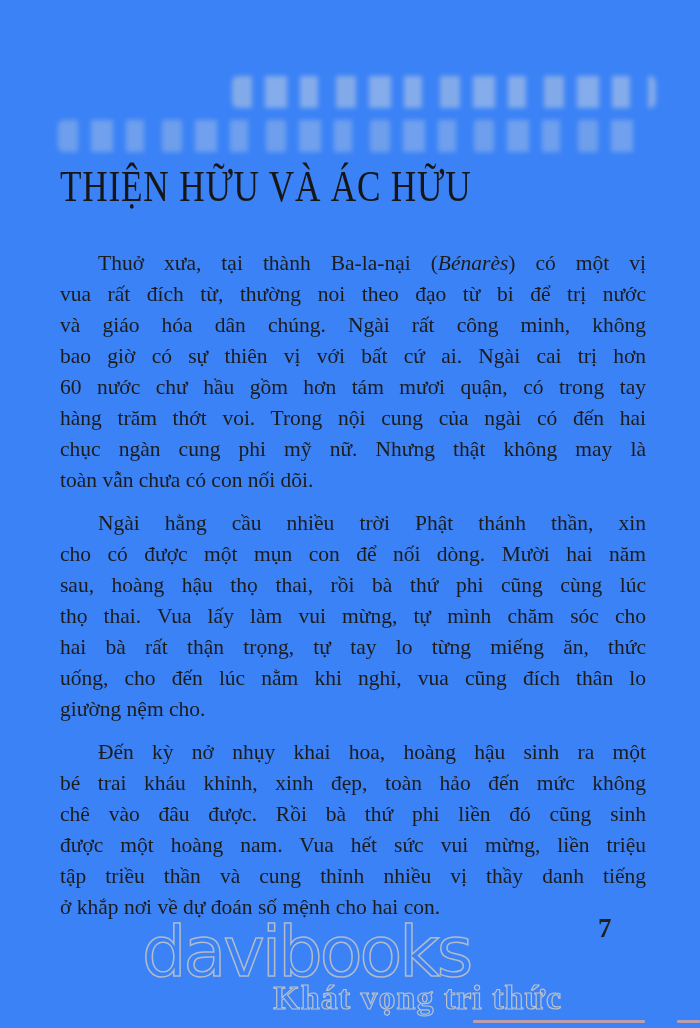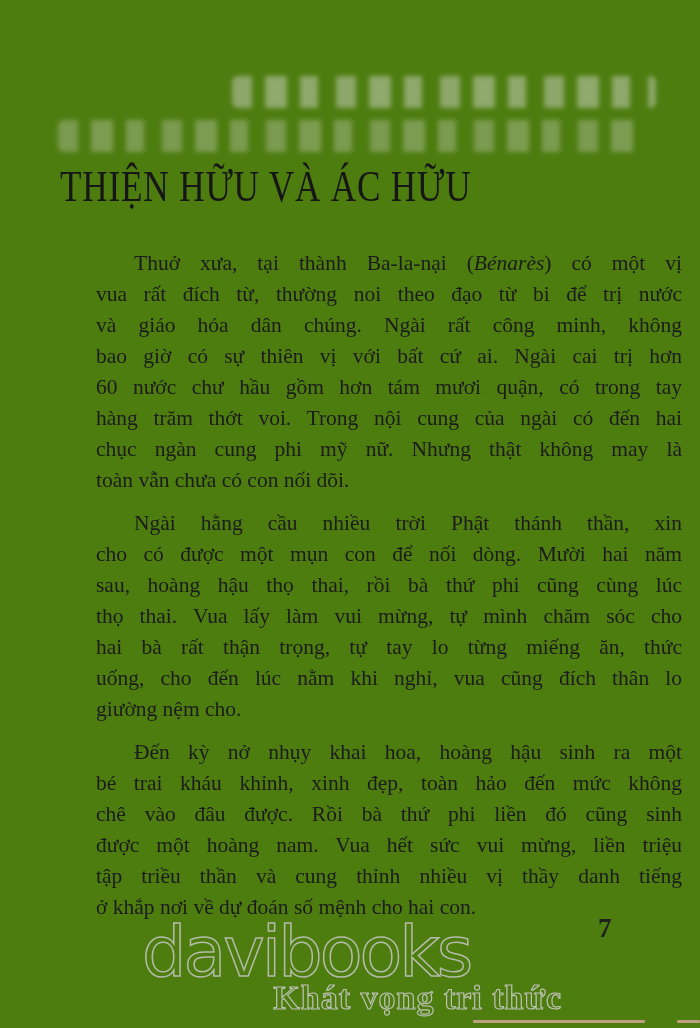--- a/index.html
+++ b/index.html
@@ -3,21 +3,21 @@
 <meta charset="utf-8">
 <style>
   html,body{margin:0;padding:0;}
   body{
     width:700px;height:1028px;
     background:#e9e9e7;
     font-family:"Liberation Serif","DejaVu Serif",serif;
   }
   .page{
     position:relative;width:700px;height:1028px;overflow:hidden;
-    background:#4d7c0f;
+    background:#3b82f6;
     color:#1e1e1e;
   }
   
   .ghost{
     position:absolute;border-radius:6px;
     filter:blur(2.5px);opacity:.45;pointer-events:none;
     background:repeating-linear-gradient(90deg,
       #dcdcd9 0 20px, transparent 20px 33px,
       #e1e1de 33px 55px, transparent 55px 68px,
       #dfdfdc 68px 86px, transparent 86px 104px);
@@ -28,21 +28,21 @@
   .title{
     position:absolute;left:60px;top:165px;margin:0;
     font-size:44px;font-weight:400;line-height:44px;
     letter-spacing:1px;white-space:nowrap;
     transform:scaleX(.80);transform-origin:left center;
     color:#161616;
   }
 
   .bodytext{
     position:absolute;left:60px;top:248px;width:586px;
-    font-size:21.5px;color:#1c1c1c;margin-left:36px;
+    font-size:21.5px;color:#1c1c1c;
   }
   .para{margin:0;}
   .para + .para{margin-top:12px;}
   .ln{
     height:31px;line-height:31px;white-space:nowrap;
     text-align:justify;text-align-last:justify;
   }
   .ln.end{text-align-last:left;}
   .ln.ind{padding-left:38px;}
   .ln em{font-style:italic;}

